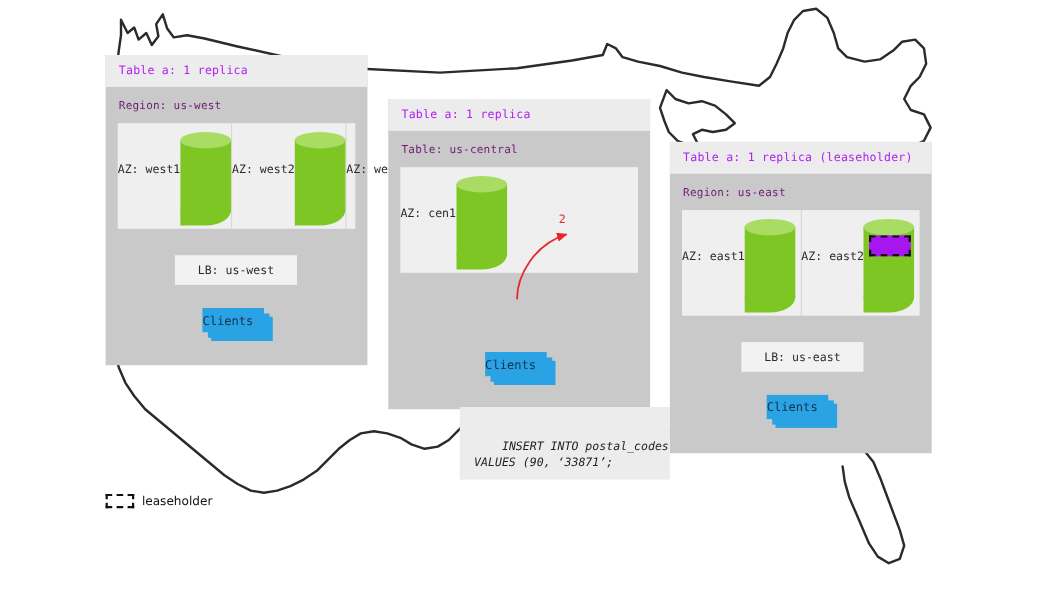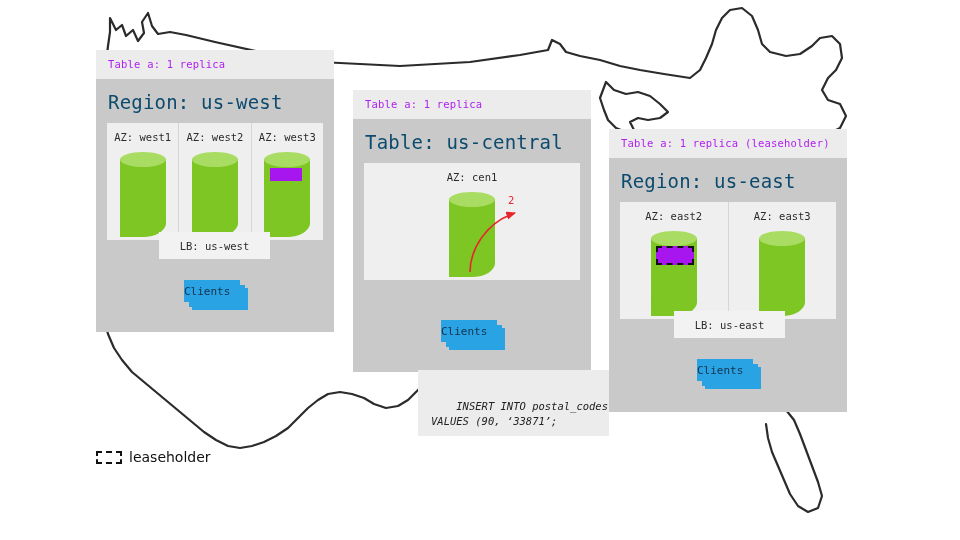--- a/index.html
+++ b/index.html
@@ -14,27 +14,27 @@
   #map-layer{position:absolute;left:0;top:0;width:960px;height:540px;z-index:1;}
 
   
   .region-panel{position:absolute;z-index:3;background:#c9c9c9;}
   .panel-header{
     background:#ececec;color:#b020f0;
     font-size:10.5px;line-height:1;
     padding:9px 0 9px 12px;letter-spacing:.2px;
   }
   .region-title{
-    color:#0c4a6e;font-size:19px;padding:12px 0 10px 12px;letter-spacing:.2px;
+    color:#701a75;font-size:10px;padding:12px 0 10px 12px;letter-spacing:.2px;
   }
   .az-strip{
     display:flex;background:#efefef;margin:0 11px;
   }
   .az-cell{
-    flex:1 1 0;position:relative;display:flex;flex-direction:column;
+    flex:1 1 0;position:relative;display:flex;flex-direction:row;
     align-items:center;padding:8px 0 10px 0;
     border-right:1px solid #d6d6d6;
   }
   .az-cell:last-child{border-right:none;}
   .az-label{font-size:10.5px;color:#2b2b2b;margin-bottom:9px;white-space:nowrap;}
 
   
   .cyl{position:relative;}
   .cyl .body{
     position:absolute;left:0;top:7px;width:100%;height:100%;
@@ -82,21 +82,21 @@
     position:absolute;color:#e8252a;font-size:10.5px;z-index:7;
   }
   #arrow-svg{position:absolute;left:0;top:0;width:960px;height:540px;z-index:5;pointer-events:none;}
 
   
   .legend{position:absolute;z-index:4;display:flex;align-items:center;}
   .legend .swatch{
     width:26px;height:13px;border:2px dashed #111;box-sizing:border-box;
   }
   .legend .legend-text{
-    margin-left:7px;font-size:14px;color:#111;
+    margin-left:7px;font-size:11px;color:#111;
     font-family:"DejaVu Sans","Liberation Sans",sans-serif;
   }
 </style>
 </head>
 <body>
 
 <div id="stage">
 
   <svg id="map-layer" viewBox="0 0 960 540">
     <path fill="none" stroke="#2b2b2b" stroke-width="2.2" stroke-linejoin="round" stroke-linecap="round" d="M110,18 L116,30 L122,25 L126,36 L133,30 L138,41 L144,33
@@ -201,34 +201,34 @@
         <span>Clients</span>
       </div>
     </div>
   </div>
 
   <div class="region-panel" id="panel-east" style="left:609px;top:129px;width:238px;height:283px;">
     <div class="panel-header">Table a: 1 replica (leaseholder)</div>
     <div class="region-title">Region: us-east</div>
     <div class="az-strip">
       <div class="az-cell">
+        <div class="az-label">AZ: east1</div>
+        <div class="cyl" style="width:46px;height:78px;">
+          <div class="body"></div>
+          <div class="bot"></div>
+          <div class="top"></div>
+        </div>
+      </div>
+      <div class="az-cell">
         <div class="az-label">AZ: east2</div>
         <div class="cyl" style="width:46px;height:78px;">
           <div class="body"></div>
           <div class="bot"></div>
           <div class="top"></div>
           <div class="range-chip leaseholder" style="left:5px;top:15px;width:34px;height:15px;"></div>
-        </div>
-      </div>
-      <div class="az-cell">
-        <div class="az-label">AZ: east3</div>
-        <div class="cyl" style="width:46px;height:78px;">
-          <div class="body"></div>
-          <div class="bot"></div>
-          <div class="top"></div>
         </div>
       </div>
     </div>
     <div class="lb-box" style="left:65px;top:182px;width:111px;height:27px;">
       <span>LB: us-east</span>
     </div>
     <div class="clients" style="left:88px;top:230px;width:62px;height:30px;">
       <div class="sheet" style="left:8px;top:8px;width:56px;height:22px;"></div>
       <div class="sheet" style="left:5px;top:5px;width:56px;height:22px;"></div>
       <div class="face" style="width:56px;height:22px;">

